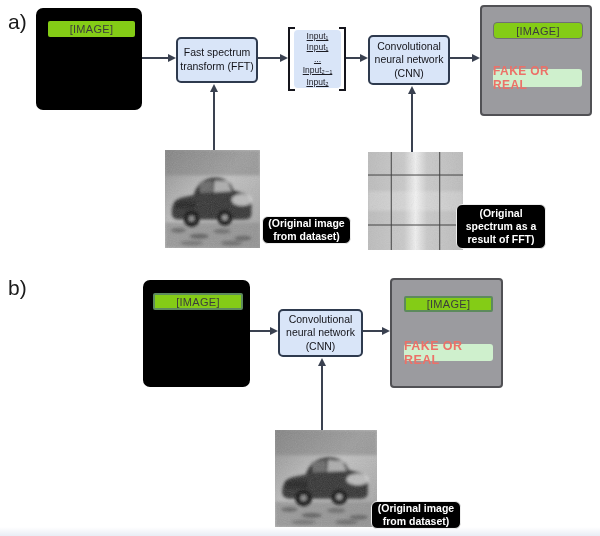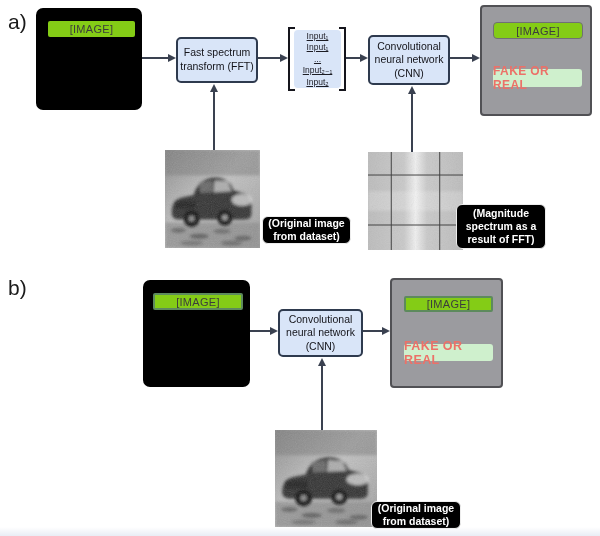--- a/index.html
+++ b/index.html
@@ -185,21 +185,21 @@
   </div>
 
   <div class="caption" style="left:262px;top:216px;width:89px;height:28px;">(Original image from dataset)</div>
 
   <div class="photo" style="left:368px;top:152px;width:95px;height:98px;">
     <svg viewBox="0 0 100 100" preserveAspectRatio="none">
         <use href="#spectrum-art"></use>
       </svg>
   </div>
 
-  <div class="caption" style="left:456px;top:204px;width:90px;height:45px;">(Magnitude spectrum as a result of FFT)</div>
+  <div class="caption" style="left:456px;top:204px;width:90px;height:45px;">(Original spectrum as a result of FFT)</div>
 
   <div class="section-label" style="left:8px;top:276px;">b)</div>
 
   <div class="black-box" style="left:143px;top:280px;width:107px;height:107px;">
     <div class="img-bar green" style="left:10px;top:13px;width:90px;height:17px;">[IMAGE]</div>
   </div>
 
   <div class="arrow" style="left:250px;top:326.5px;width:28px;height:9px;">
     <div class="line-h" style="width:21px;"></div>
     <div class="head-r"></div>

